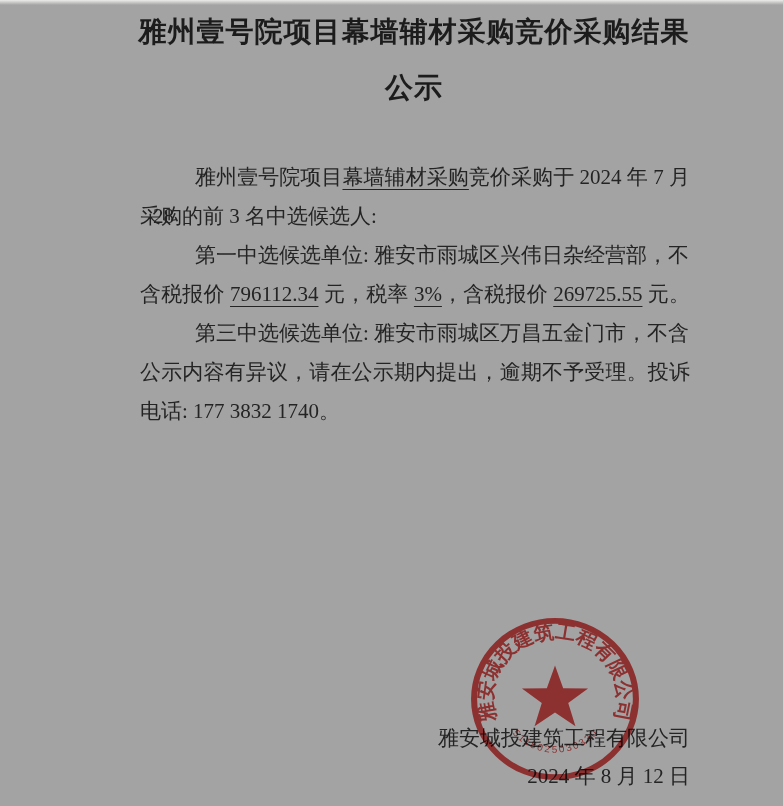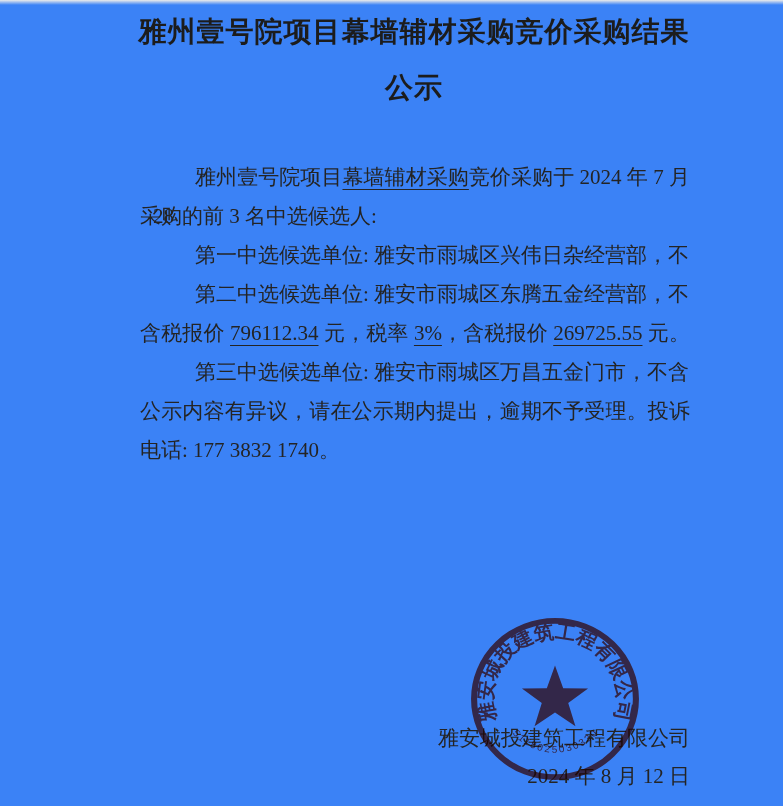--- a/index.html
+++ b/index.html
@@ -1,20 +1,20 @@
 <!DOCTYPE html>
 <html><head>
 <meta charset="utf-8">
 <style>
   html,body { margin:0; padding:0; }
   .page {
     position: relative;
     width: 783px;
     height: 806px;
-    background: #3b82f6;
+    background: #a3a3a3;
     overflow: hidden;
     font-family: "Liberation Serif", "DejaVu Serif", serif;
     color: #242424;
   }
   .page::before { 
     content:"";
     position:absolute; left:0; top:0; right:0; height:5px;
     background: linear-gradient(#ececea, rgba(255,255,255,0));
     pointer-events:none;
   }
@@ -77,21 +77,20 @@
 
   <div class="doc-title">
     <div>雅州壹号院项目幕墙辅材采购竞价采购结果</div>
     <div>公示</div>
   </div>
 
   <div class="doc-body" id="doc-body">
       <div class="line indent justify"><span class="">雅州壹号院项目</span><span class="u">幕墙辅材采购</span><span class="">竞价采购于 2024 年 7 月 28</span></div>
       <div class="line"><span class="">采购的前 3 名中选候选人:</span></div>
       <div class="line indent"><span class="">第一中选候选单位: 雅安市雨城区兴伟日杂经营部，不</span></div>
-      <div class="line indent"><span class="">第二中选候选单位: 雅安市雨城区东腾五金经营部，不</span></div>
       <div class="line justify"><span class="">含税报价 </span><span class="u">796112.34</span><span class=""> 元，税率 </span><span class="u">3%</span><span class="">，含税报价 </span><span class="u">269725.55</span><span class=""> 元。</span></div>
       <div class="line indent"><span class="">第三中选候选单位: 雅安市雨城区万昌五金门市，不含</span></div>
       <div class="line justify"><span class="">公示内容有异议，请在公示期内提出，逾期不予受理。投诉</span></div>
       <div class="line"><span class="">电话: 177 3832 1740。</span></div>
     </div>
 
   <div class="signature">
     <div>雅安城投建筑工程有限公司</div>
     <div>2024 年 8 月 12 日</div>
   </div>

